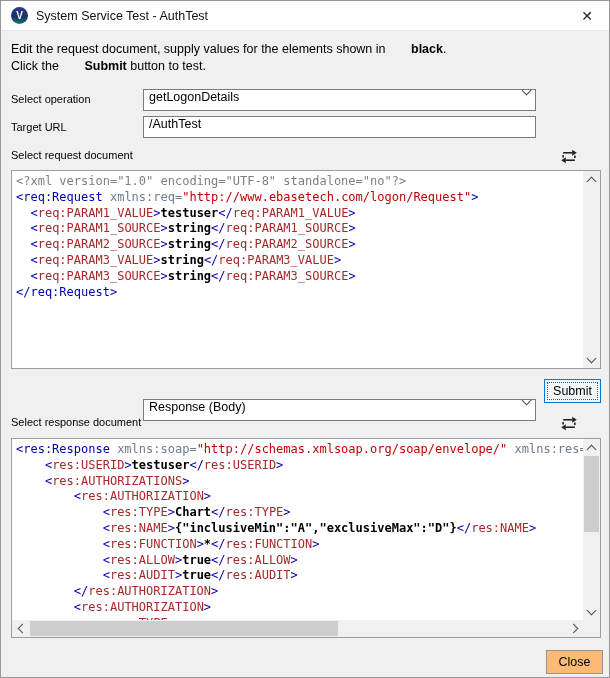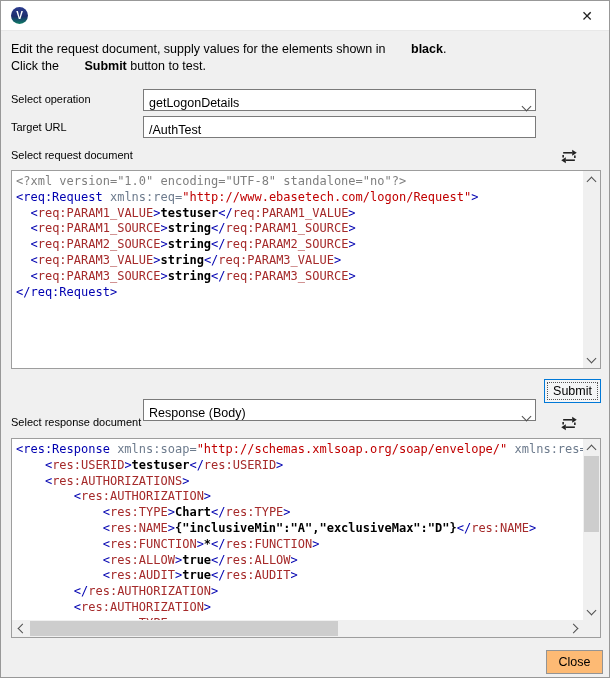--- a/index.html
+++ b/index.html
@@ -19,21 +19,21 @@
   .close-x{margin-left:auto;font-size:14px;color:#222;padding:2px 6px;cursor:default;}
 
   
   .bodyarea{position:absolute;left:0;top:30px;right:0;bottom:0;}
   .instr{position:absolute;left:10px;font-size:12.5px;color:#000;line-height:17px;white-space:nowrap;}
   .instr b{font-weight:bold;padding-left:22px;}
   .lbl{position:absolute;left:10px;font-size:11px;color:#000;white-space:nowrap;}
 
   .combo,.textbox{position:absolute;left:142px;width:393px;height:22px;background:#fff;
         border:1px solid #7a7a7a;box-sizing:border-box;font-size:12.5px;color:#000;
-        display:flex;align-items:flex-end;padding:0 5px;}
+        display:flex;align-items:flex-start;padding:0 5px;}
   .combo .val,.textbox .val{flex:1;white-space:nowrap;overflow:hidden;}
   .chev{display:inline-block;width:6px;height:6px;border-right:1.4px solid #4f4f4f;border-bottom:1.4px solid #4f4f4f;}
   .chev.down{transform:rotate(45deg);margin-top:-3px;}
   .chev.up{transform:rotate(225deg);margin-top:3px;}
   .chev.left{transform:rotate(135deg);margin-left:3px;}
   .chev.right{transform:rotate(-45deg);margin-right:3px;}
 
   .refresh-btn{position:absolute;left:556px;width:24px;height:24px;display:flex;
         align-items:center;justify-content:center;background:transparent;}
 
@@ -68,20 +68,21 @@
        outline:1px dotted #555;outline-offset:-4px;}
   .btn-close{left:545px;top:619px;width:57px;background:#fdba74;border:1px solid #949494;}
 </style>
 </head>
 <body>
 
 <div class="dialog">
 
   <div class="titlebar">
     <span class="app-icon">V</span>
+    <span class="win-title">System Service Test - AuthTest</span>
     <span class="close-x">✕</span>
   </div>
 
   <div class="bodyarea">
 
     <div class="instr" style="top:10px;"><span>Edit the request document, supply values for the elements shown in </span><b>black</b><span>.</span></div>
     <div class="instr" style="top:27px;"><span>Click the </span><b>Submit</b><span> button to test.</span></div>
 
     <div class="lbl" style="top:62px;">Select operation</div>
     <div class="combo" style="top:58px;">

